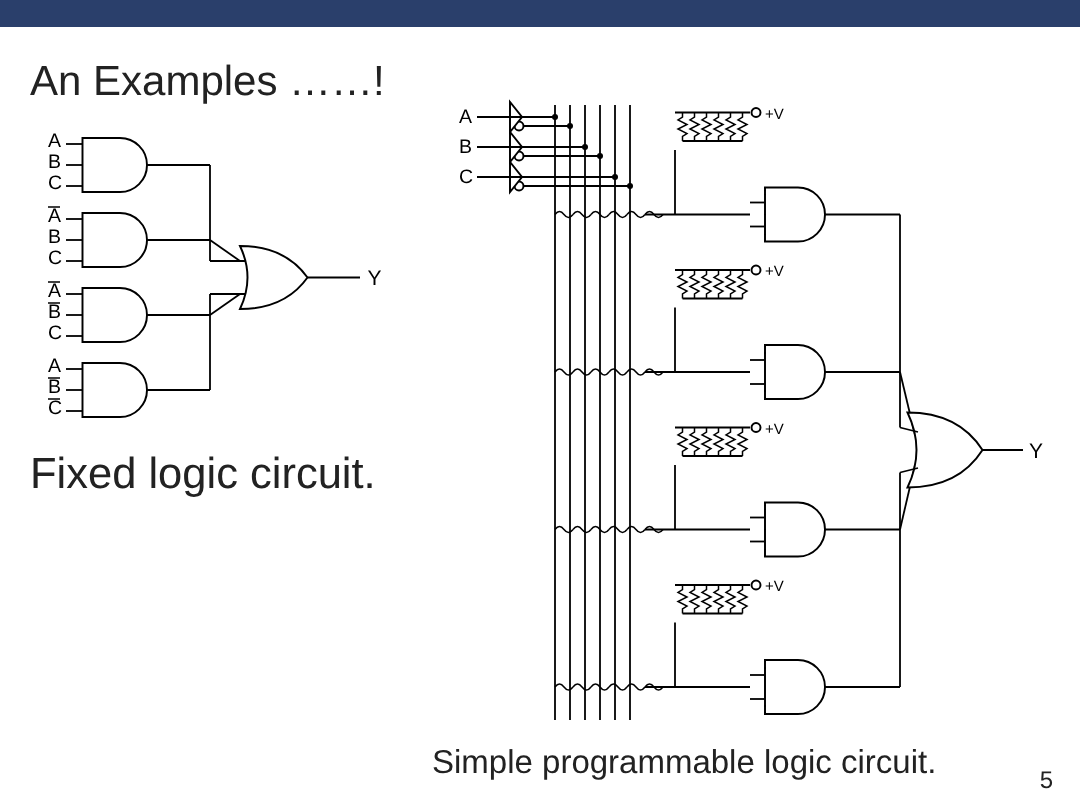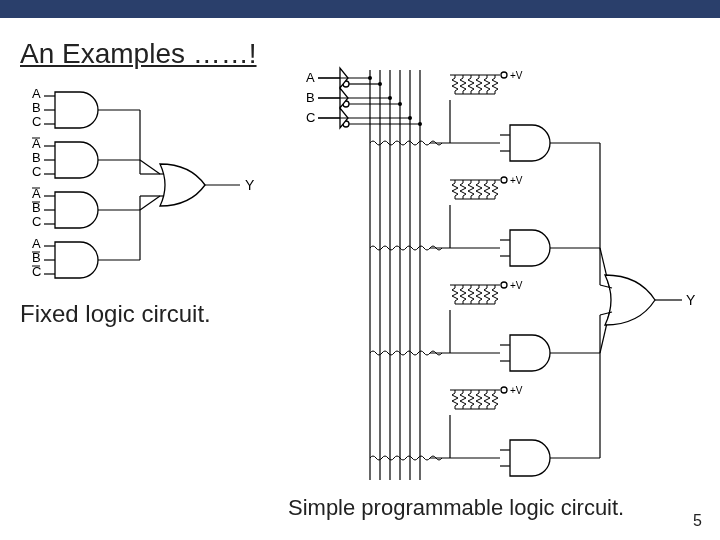--- a/index.html
+++ b/index.html
@@ -17,27 +17,26 @@
     top: 0; left: 0; right: 0;
     height: 18px;
     background: #2a3f6b;
   }
   .title {
     position: absolute;
     left: 20px;
     top: 38px;
     font-size: 28px;
     color: #222;
-    text-decoration: underline;
   }
   .caption-fixed {
     position: absolute;
     left: 20px;
     top: 300px;
-    font-size: 24px;
+    font-size: 29px;
     color: #222;
   }
   .caption-prog {
     position: absolute;
     left: 288px;
     top: 495px;
     font-size: 22px;
     color: #222;
   }
   .pagenum {

